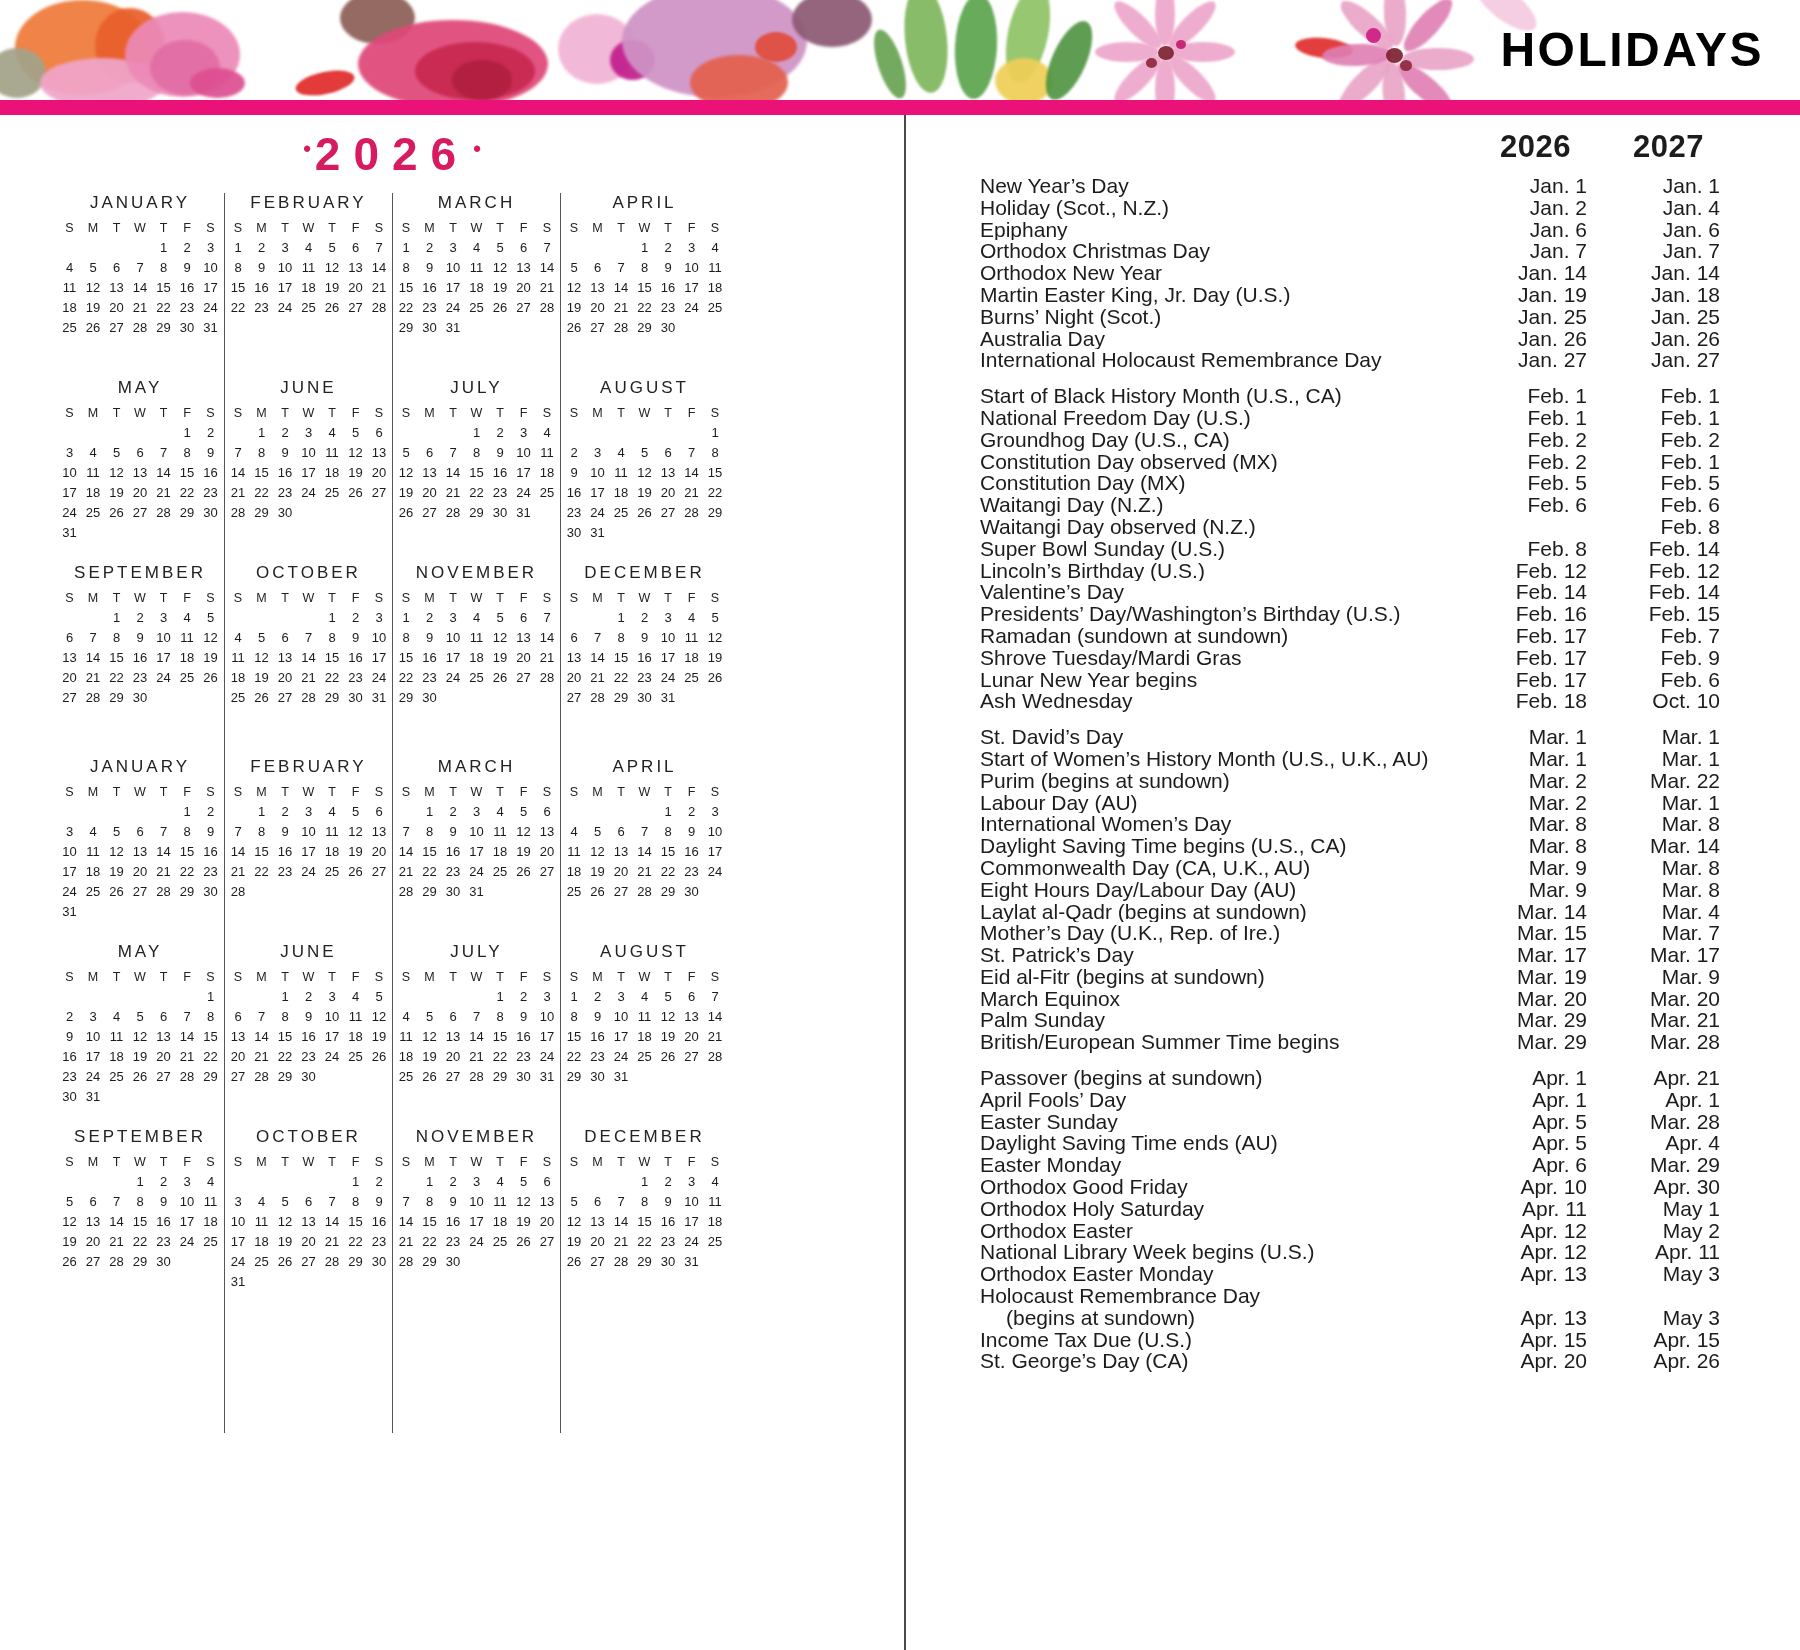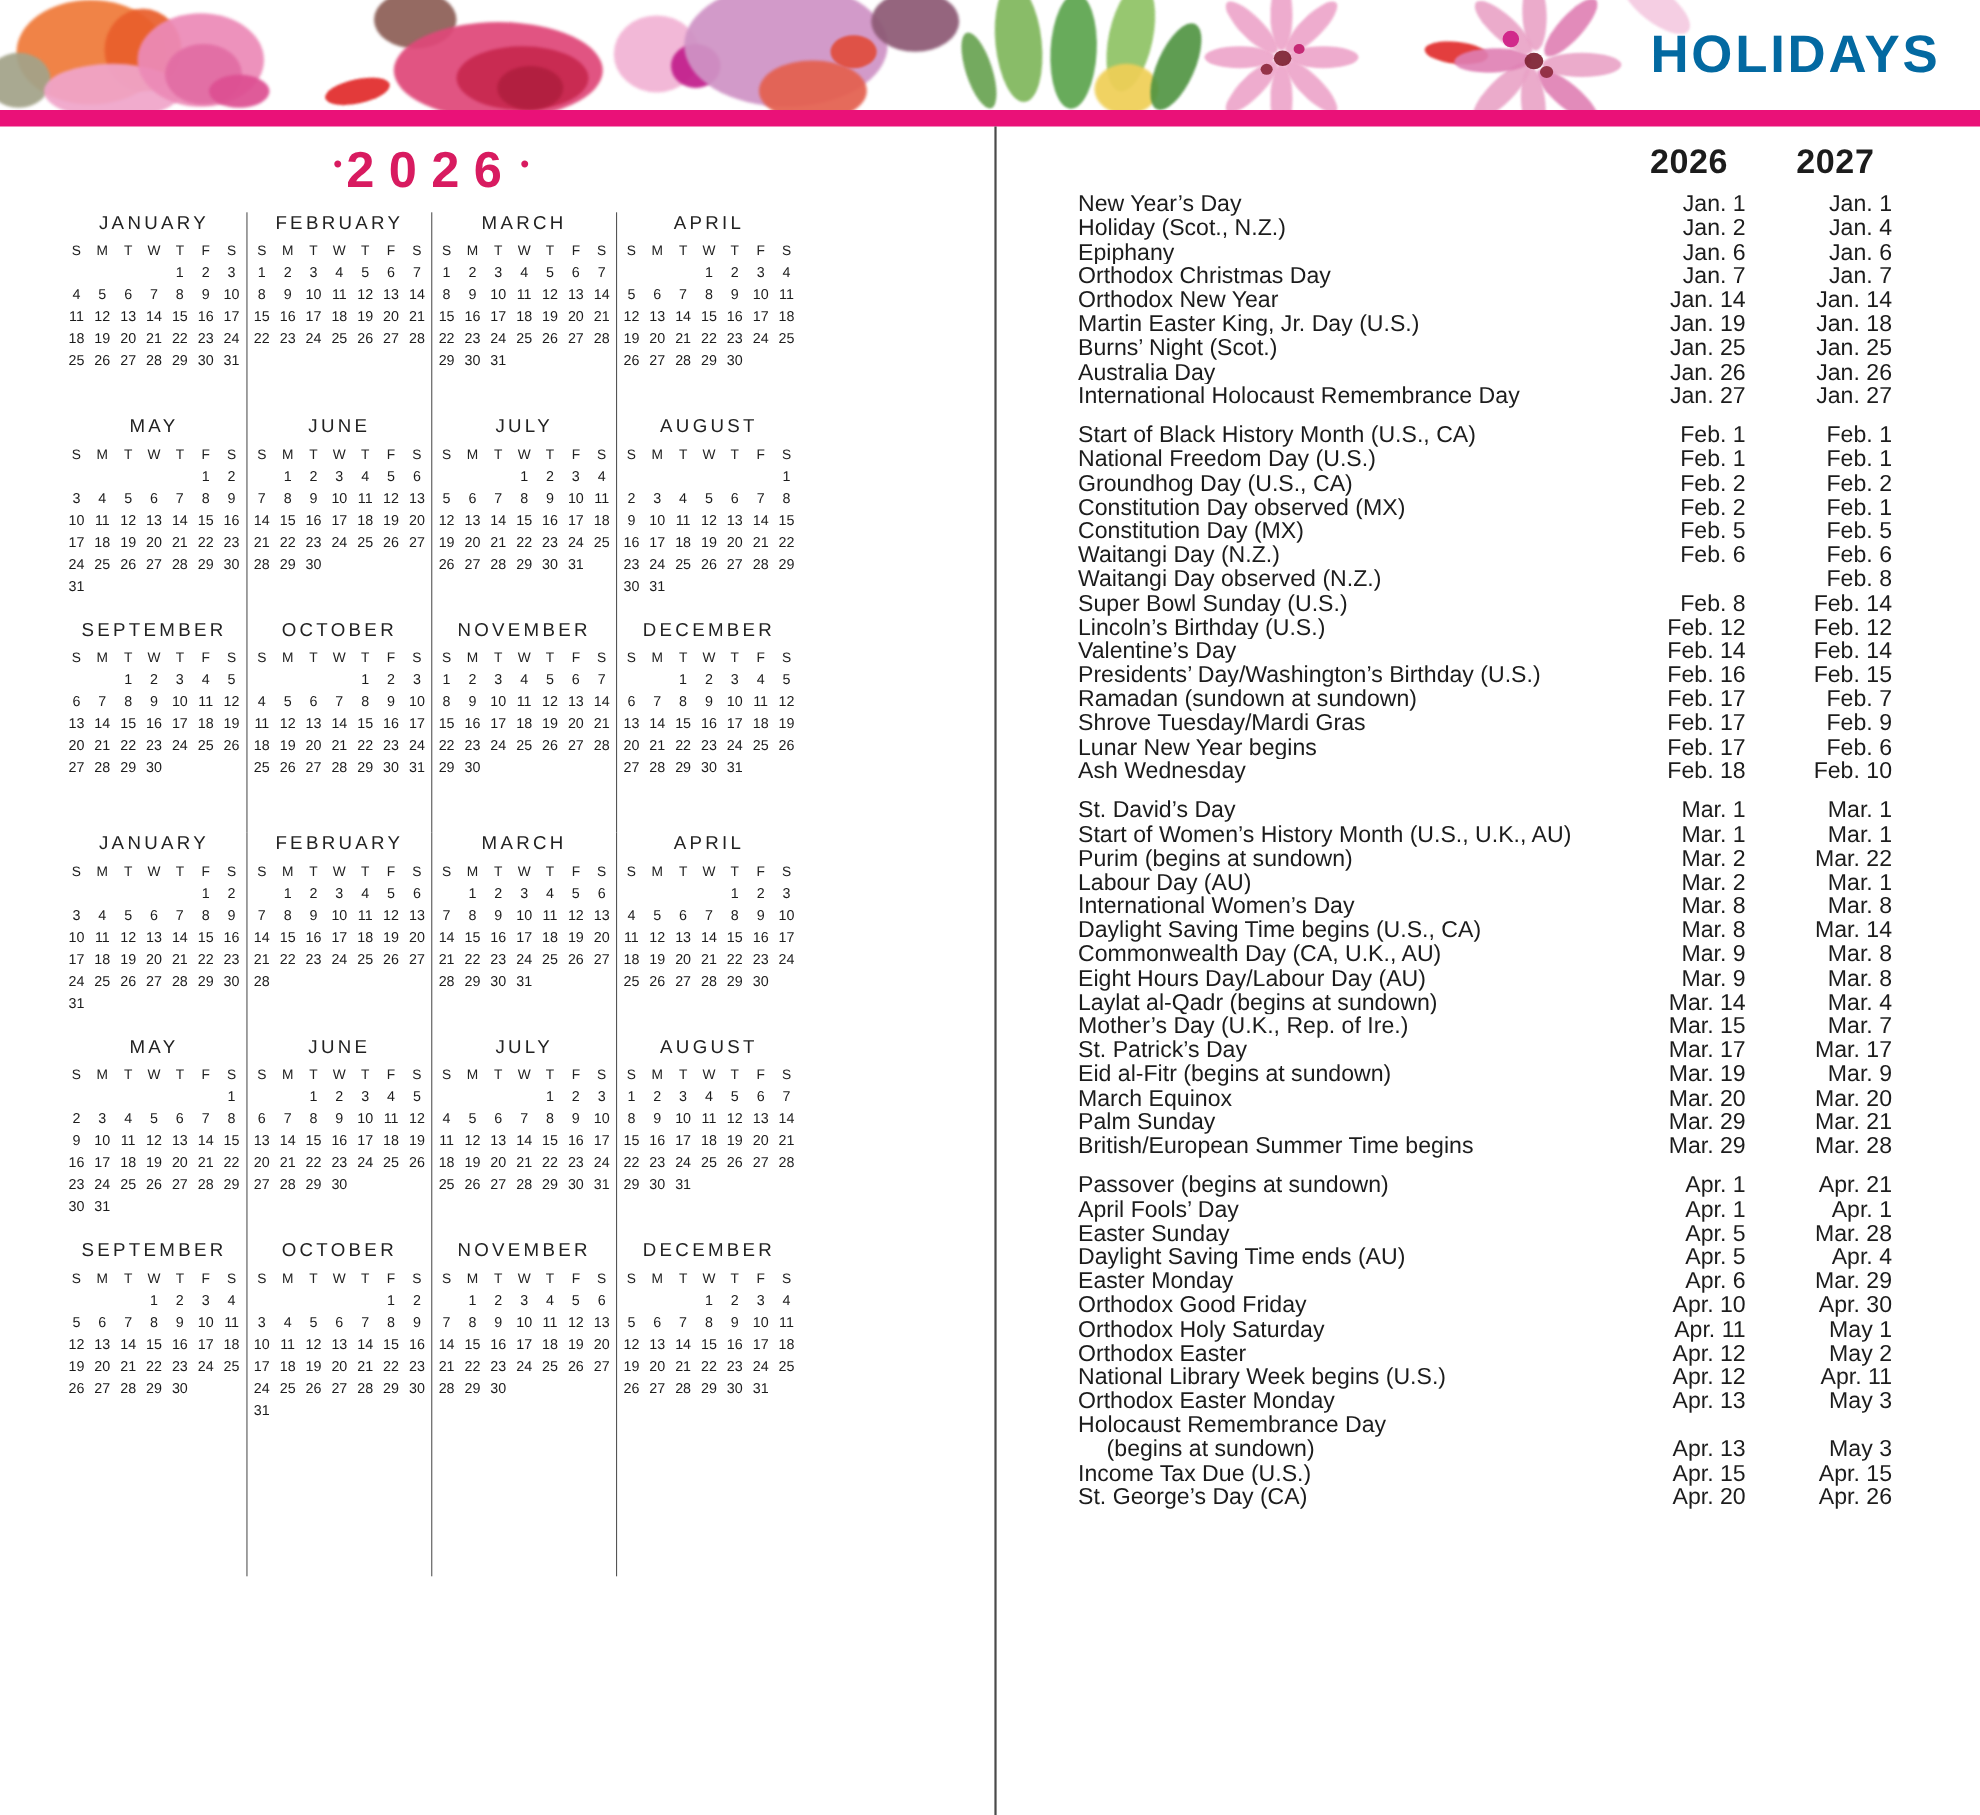--- a/index.html
+++ b/index.html
@@ -8,21 +8,21 @@
     background:#ffffff;color:#1c1c1c;
     font-family:"Liberation Sans", sans-serif;
     -webkit-font-smoothing:antialiased;
   }
   
   .banner{position:absolute;top:0;left:0;width:1800px;height:100px;background:#fff;overflow:hidden;}
   .blob{position:absolute;border-radius:50%;filter:blur(1.5px);opacity:.93;}
   .petal{position:absolute;border-radius:50%;filter:blur(1px);opacity:.9;}
   .holidays-title{
     position:absolute;top:22px;right:36px;
-    font-size:48px;font-weight:700;letter-spacing:2.5px;color:#0369a1;
+    font-size:48px;font-weight:700;letter-spacing:2.5px;color:#000000;
   }
   .bar{position:absolute;top:100px;left:0;width:1800px;height:15px;background:#ea1178;}
   .vdivider{position:absolute;top:115px;left:904px;width:2px;height:1535px;background:#4a4a4a;}
 
   
   .left-page{position:absolute;top:115px;left:0;width:904px;}
   .year-title{
     width:672px;margin:12px 0 12px 56px;text-align:center;
     color:#d81b60;font-size:46px;font-weight:600;letter-spacing:13px;
     white-space:nowrap;
@@ -1346,21 +1346,21 @@
           <div class="hd2">Feb. 9</div>
         </div>
         <div class="hrow">
           <div class="hname">Lunar New Year begins</div>
           <div class="hd">Feb. 17</div>
           <div class="hd2">Feb. 6</div>
         </div>
         <div class="hrow">
           <div class="hname">Ash Wednesday</div>
           <div class="hd">Feb. 18</div>
-          <div class="hd2">Feb. 10</div>
+          <div class="hd2">Oct. 10</div>
         </div>
       </div>
       <div class="hgroup">
         <div class="hrow">
           <div class="hname">St. David’s Day</div>
           <div class="hd">Mar. 1</div>
           <div class="hd2">Mar. 1</div>
         </div>
         <div class="hrow">
           <div class="hname">Start of Women’s History Month (U.S., U.K., AU)</div>

